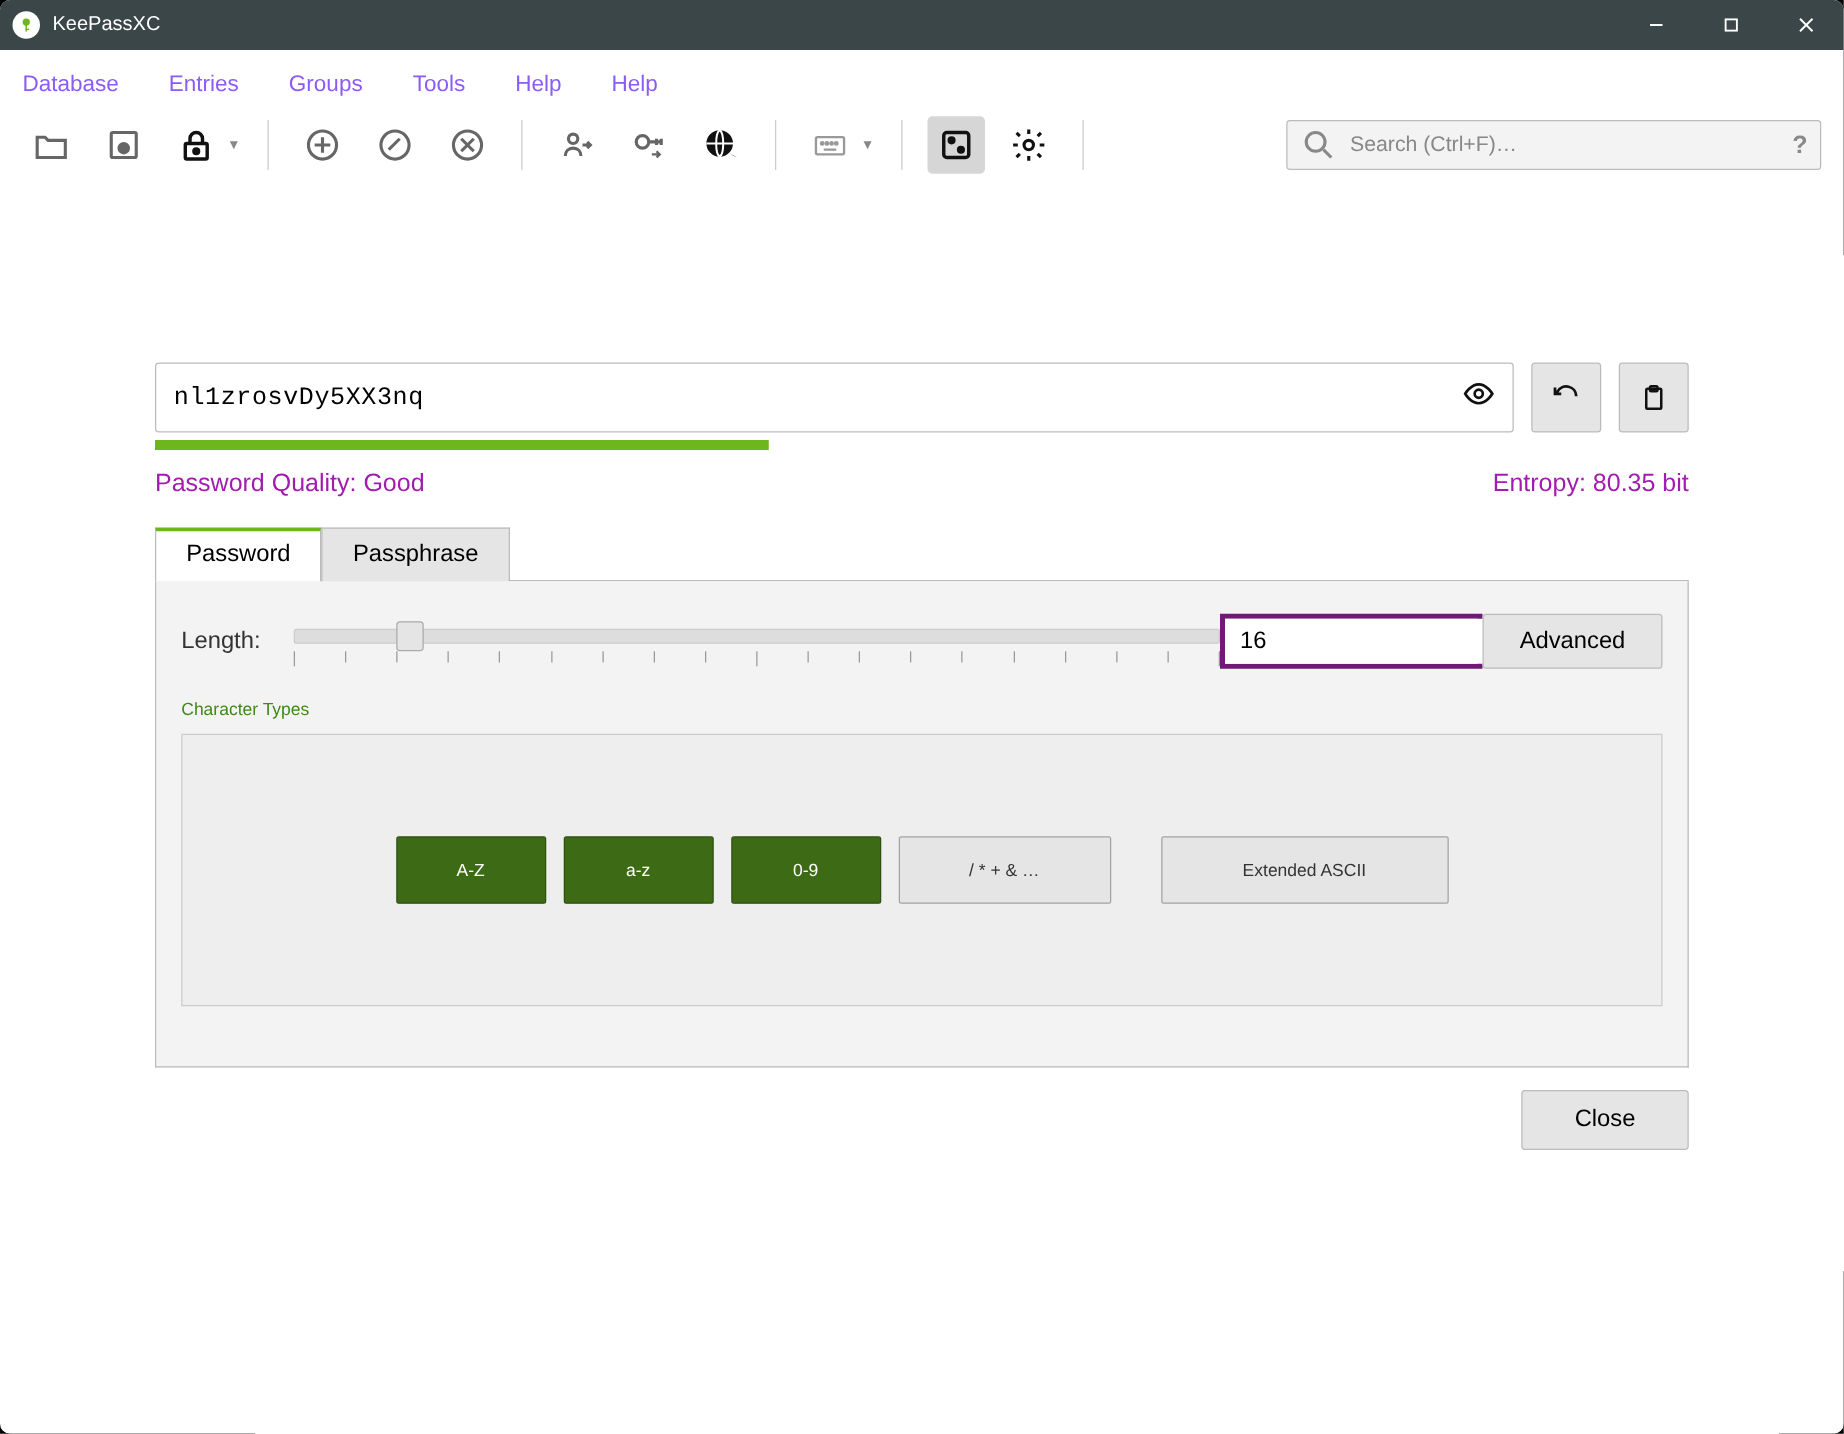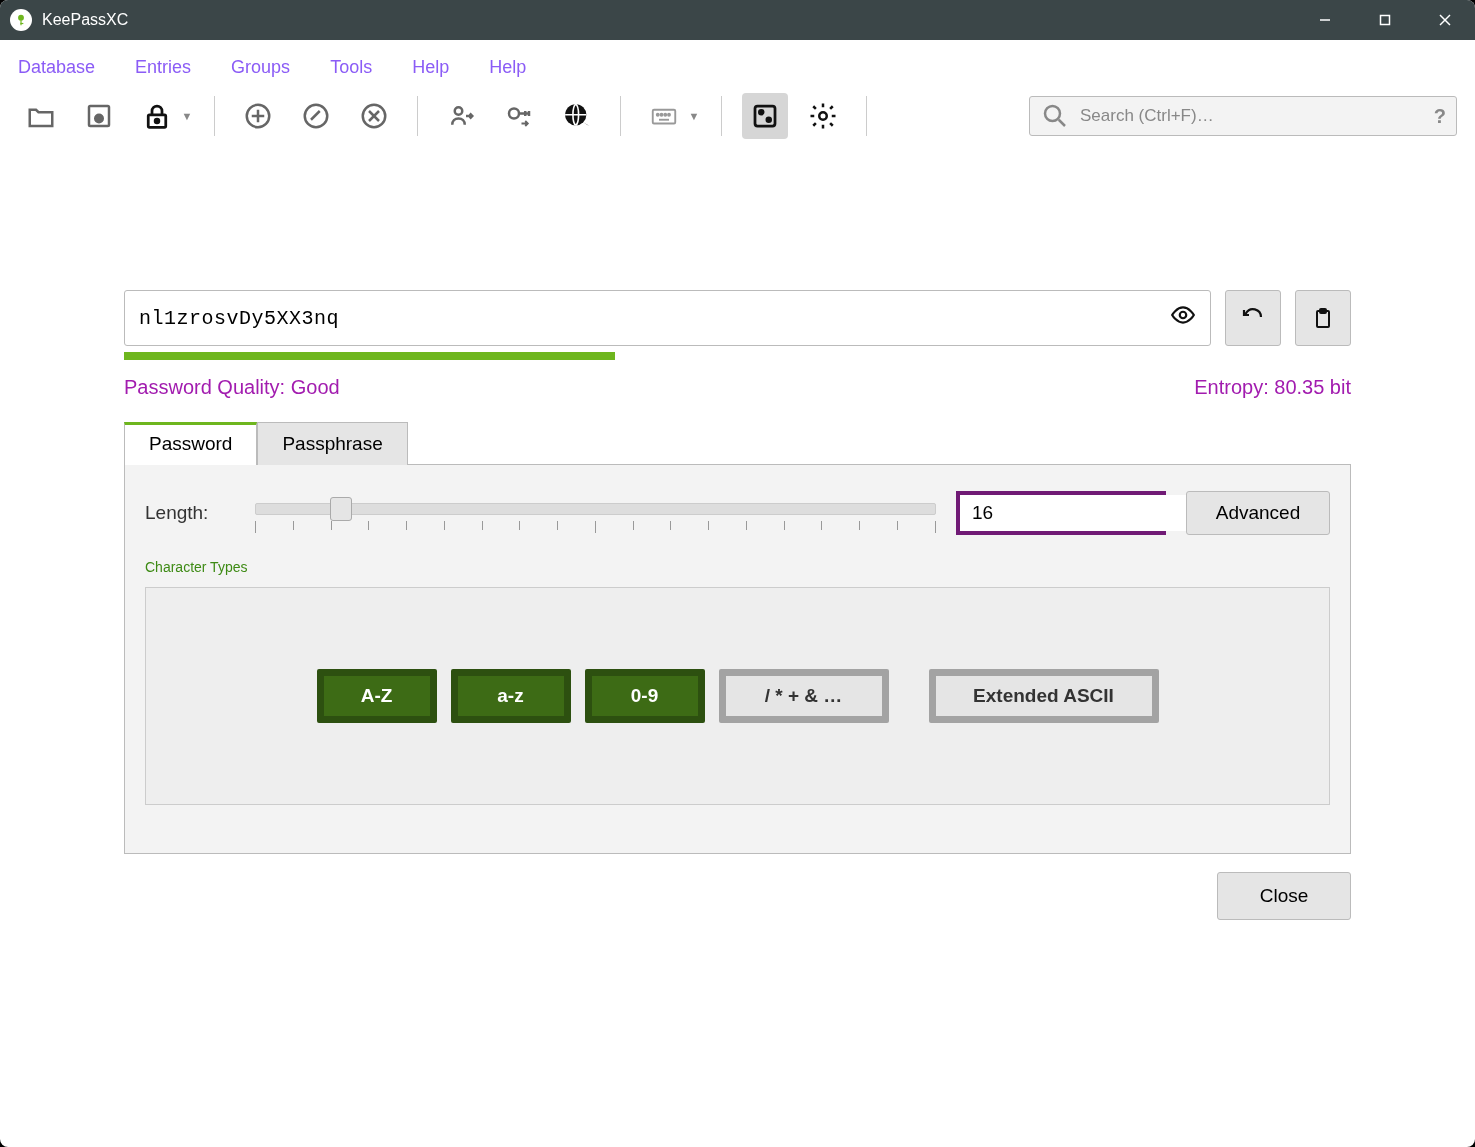--- a/index.html
+++ b/index.html
@@ -161,21 +161,20 @@
 }
 .tab-body {
   border: 1px solid #bbb;
   border-top: none;
   background: #f3f3f3;
   padding: 26px 20px 48px 20px;
 }
 .length-row {
   display: flex;
   align-items: center;
-  gap: 20px;
 }
 .length-label { font-size: 19px; color: #333; width: 90px; }
 .slider-wrap { flex: 1; position: relative; height: 40px; }
 .slider-track {
   position: absolute; top: 10px; left: 0; right: 0;
   height: 12px; background: #ddd; border: 1px solid #ccc;
   border-radius: 2px;
 }
 .slider-thumb {
   position: absolute; top: 4px; left: 11%;
@@ -229,25 +228,24 @@
   background: #eeeeee;
   margin-top: 12px;
   height: 218px;
   display: flex;
   align-items: center;
   justify-content: center;
   gap: 14px;
 }
 .ct-btn {
   height: 54px;
-  border: 7px solid #a3a3a3;
-  font-size: 19px;
+  border: 1px solid #a3a3a3;
+  font-size: 14px;
   display: flex; align-items: center; justify-content: center;
   border-radius: 2px;
-  font-weight: bold;
 }
 .ct-btn.on { background: #3d6b15; color: #fff; border-color: #2d5010; width: 120px; }
 .ct-btn.off { background: #e5e5e5; color: #333; }
 .ct-btn.sym { width: 170px; }
 .ct-btn.ext { width: 230px; }
 .gap { width: 12px; }
 .close-row {
   display: flex; justify-content: flex-end;
   margin-top: 18px;
 }

